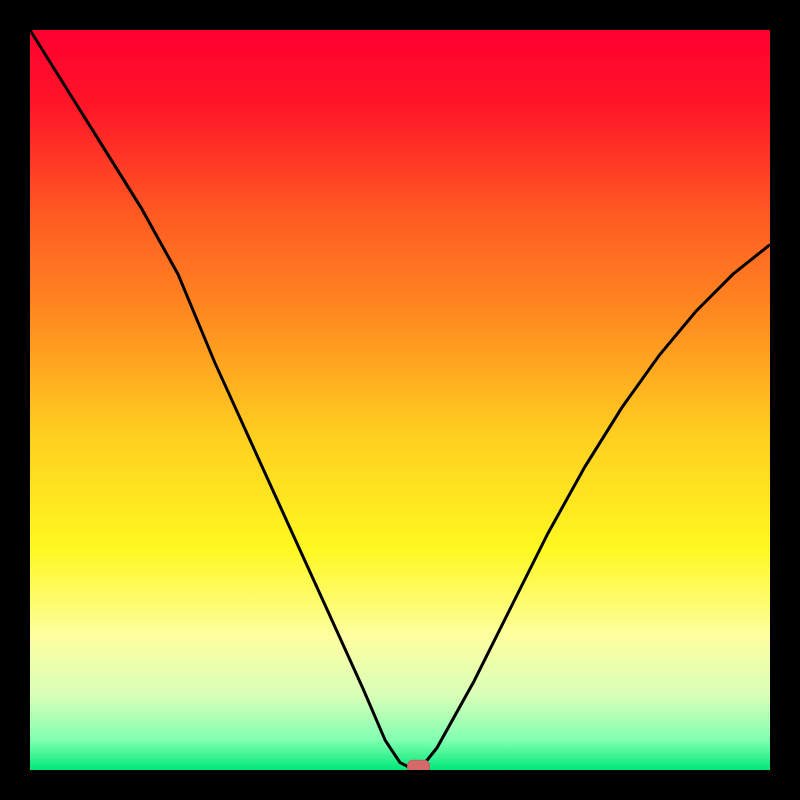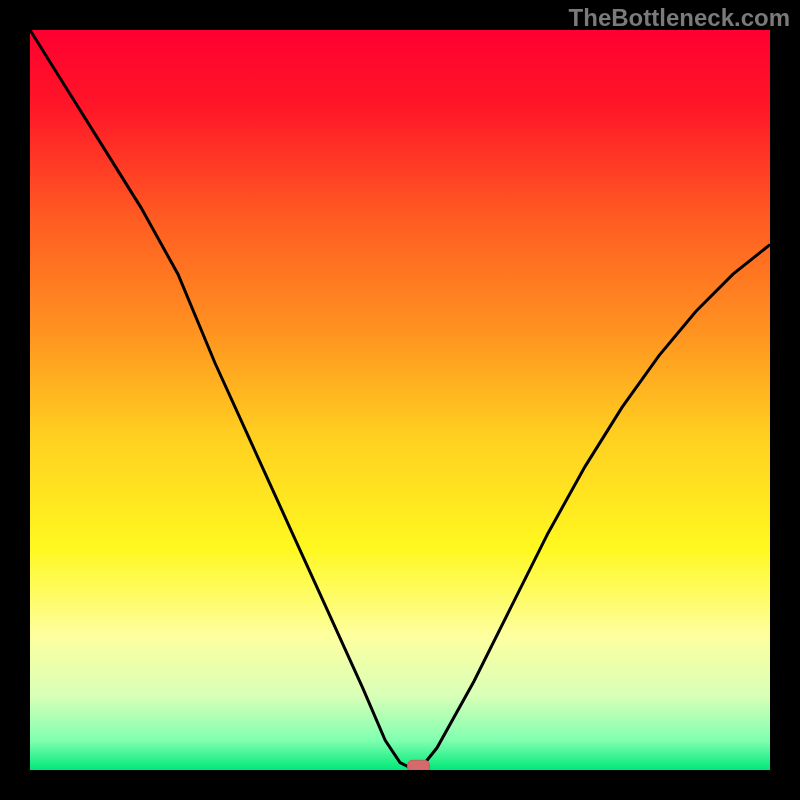--- a/index.html
+++ b/index.html
@@ -31,21 +31,20 @@
     width: 740px;
     height: 740px;
     overflow: hidden;
   }
   svg { display:block; }
 </style>
 </head>
 <body>
 
 <div class="frame">
-  <div class="watermark">TheBottleneck.com</div>
 
   <div class="plot">
     <svg id="chart-svg" width="740" height="740" viewBox="0 0 740 740">
       <defs>
         <linearGradient id="bg-grad" x1="0" y1="0" x2="0" y2="1">
             <stop offset="0%" stop-color="#ff0030"></stop>
             <stop offset="10%" stop-color="#ff1528"></stop>
             <stop offset="25%" stop-color="#ff5a22"></stop>
             <stop offset="40%" stop-color="#ff9020"></stop>
             <stop offset="55.00000000000001%" stop-color="#ffd020"></stop>

